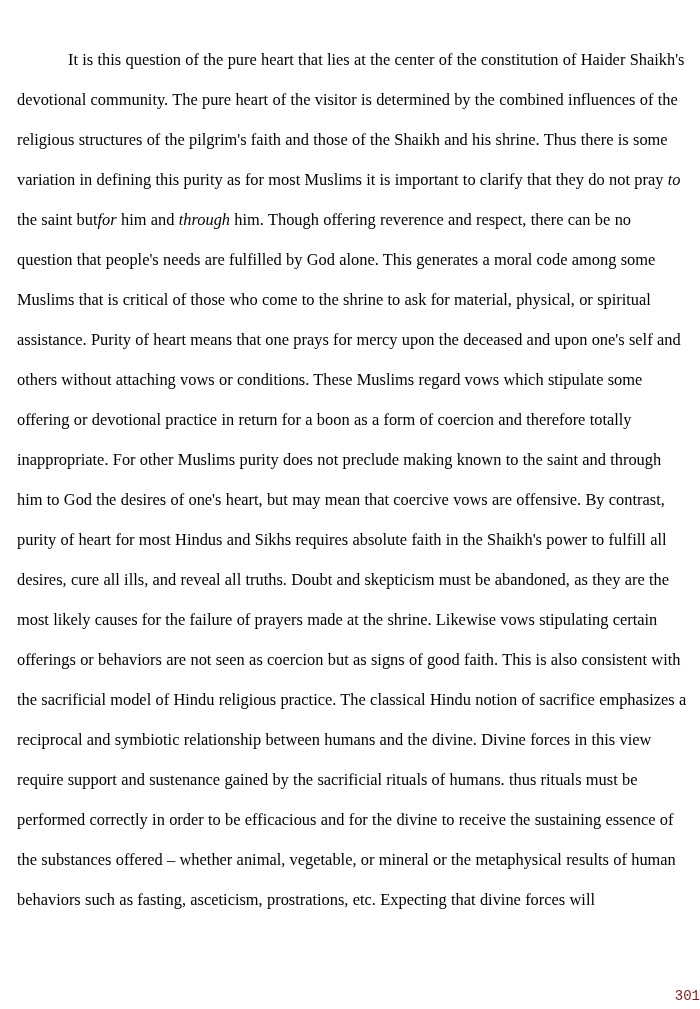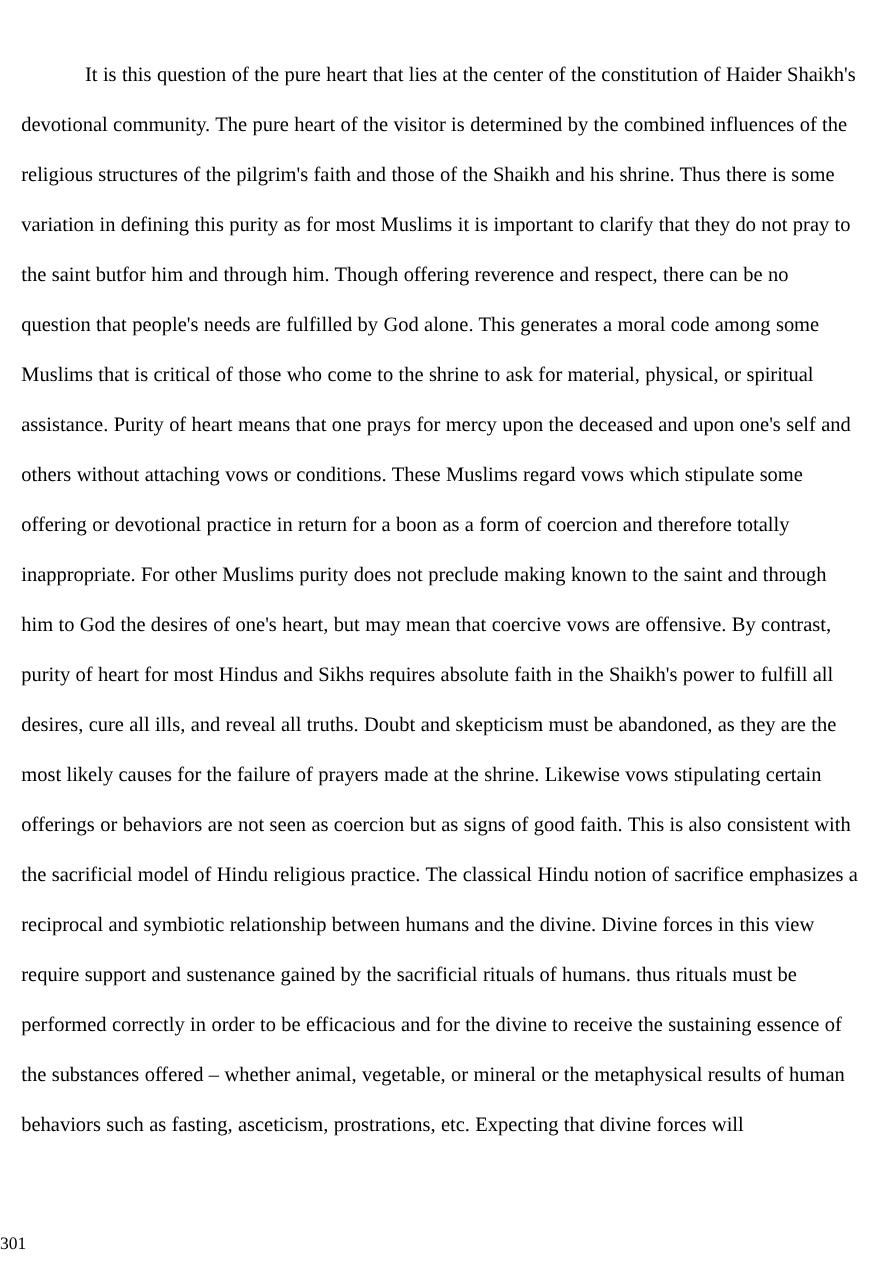--- a/index.html
+++ b/index.html
@@ -29,31 +29,33 @@
     top: 24px;
     width: 672px;
     font-size: 16.4px;
     line-height: 40px;
     text-align: left;
     text-indent: 51px;
     word-spacing: 0.2px;
     -webkit-font-smoothing: antialiased;
   }
   #body-text .it {
+    font-style: italic;
     margin-top: 24px;
   }
   #page-number {
     position: absolute;
     left: 0;
     top: 986px;
     width: 700px;
-    text-align: left;
+    text-align: right;
     font-size: 14px;
     line-height: 20px;
-    color: #000000;
+    color: #7f1d1d;
+    font-family: Liberation Mono, monospace;
   }
 </style>
 </head>
 <body>
 
 <div id="page">
 
   <p id="body-text"><span>It is this question of the pure heart that lies at the center of the constitution of Haider Shaikh's devotional community.  The pure heart of the visitor is determined by the combined influences of the religious structures of the pilgrim's faith and those of the Shaikh and his shrine.  Thus there is some variation in defining this purity as for most Muslims it is important to clarify that they do not pray </span><span class="it">to</span><span> the saint but</span><span class="it">for</span><span> him and </span><span class="it">through</span><span> him.  Though offering reverence and respect, there can be no question that people's needs are fulfilled by God alone.  This generates a moral code among some Muslims that is critical of those who come to the shrine to ask for material, physical, or spiritual assistance.  Purity of heart means that one prays for mercy upon the deceased and upon one's self and others without attaching vows or conditions.  These Muslims regard vows which stipulate some offering or devotional practice in return for a boon as a form of coercion and therefore totally inappropriate.  For other Muslims purity does not preclude making known to the saint and through him to God the desires of one's heart, but may mean that coercive vows are offensive.  By contrast, purity of heart for most Hindus and Sikhs requires absolute faith in the Shaikh's power to fulfill all desires, cure all ills, and reveal all truths.  Doubt and skepticism must be abandoned, as they are the most likely causes for the failure of prayers made at the shrine.  Likewise vows stipulating certain offerings or behaviors are not seen as coercion but as signs of good faith.  This is also consistent with the sacrificial model of Hindu religious practice.  The classical Hindu notion of sacrifice emphasizes a reciprocal and symbiotic relationship between humans and the divine.  Divine forces in this view require support and sustenance gained by the sacrificial rituals of humans.  thus rituals must be performed correctly in order to be efficacious and for the divine to receive the sustaining essence of the substances offered – whether animal, vegetable, or mineral or the metaphysical results of human behaviors such as fasting, asceticism, prostrations, etc.  Expecting that divine forces will</span></p>
 
   <div id="page-number">301</div>

